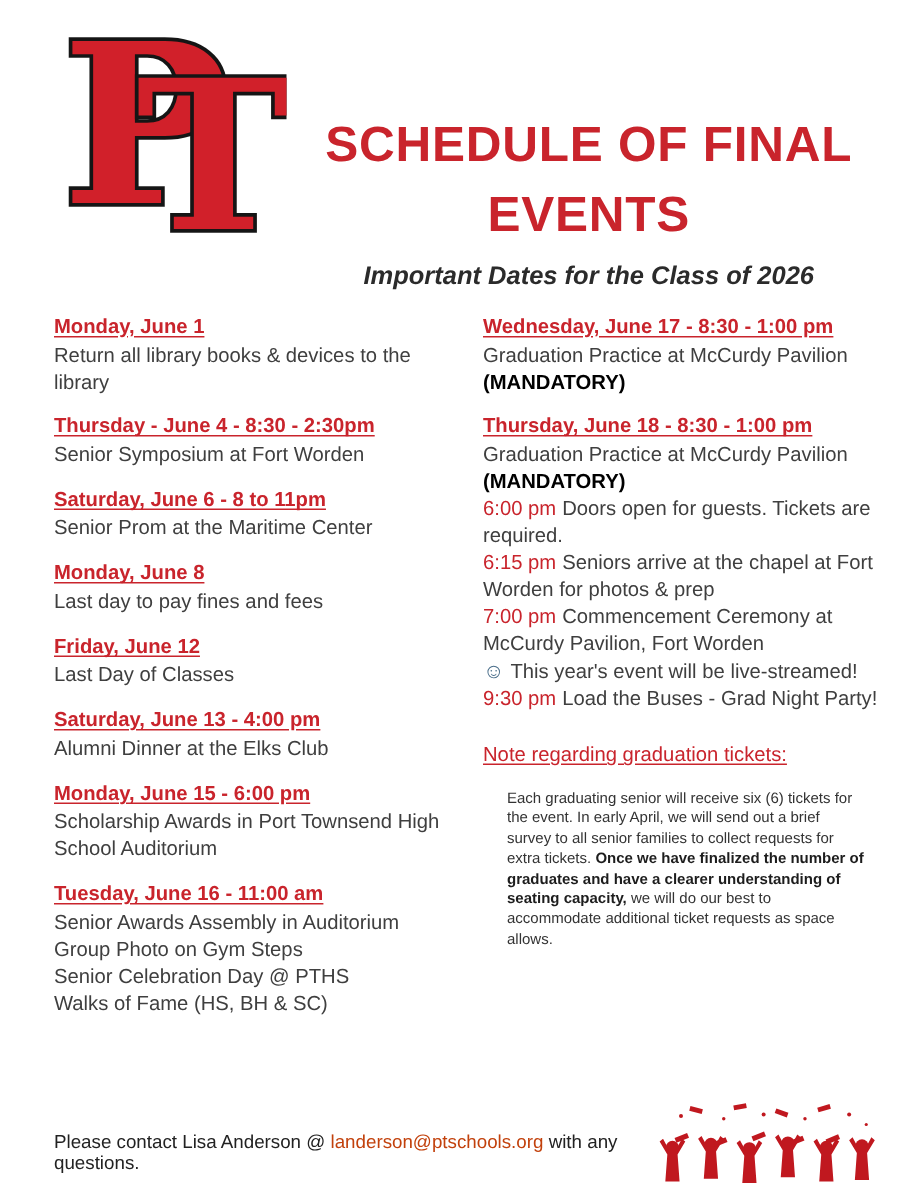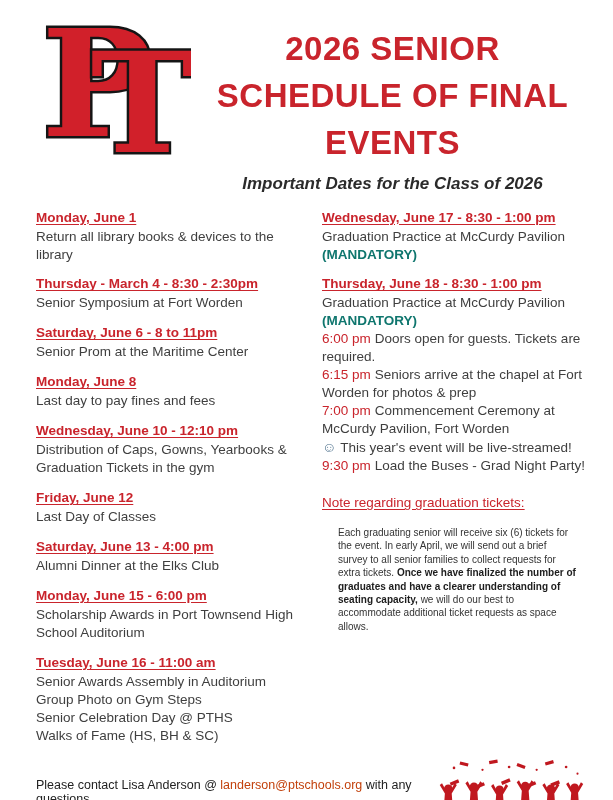--- a/index.html
+++ b/index.html
@@ -48,21 +48,21 @@
     color:var(--red);
     text-decoration:underline;
     text-underline-offset:2px;
   }
   .evt-b{
     margin:0;
     font-size:13.5px;
     line-height:1.33;
   }
   .pre{white-space:pre-line;}
-  .mand{font-weight:bold;color:#0f766e;}
+  .mand{font-weight:bold;color:#000000;}
   .time{color:var(--red);margin-right:4px;}
   .smiley{color:#4a6e8a;font-size:14px;margin-right:4px;}
   
   .note{margin-top:20px;}
   .note-h{
     margin:0 0 4px 0;
     font-size:13.5px;font-weight:normal;color:var(--red);
     text-decoration:underline;text-underline-offset:2px;
   }
   .note-b{margin:16px;font-size:10px;line-height:1.34;color:#333;}
@@ -84,50 +84,46 @@
 
   <header class="hdr">
     <div class="logo-box">
       <svg width="155" height="158" viewBox="0 0 150 160" aria-hidden="true">
         <text x="2" y="115" font-family="DejaVu Serif, serif" font-size="150" font-weight="bold" fill="#d1202a" stroke="#151515" stroke-width="5" paint-order="stroke">P</text>
         <text x="52" y="132" font-family="DejaVu Serif, serif" font-size="140" font-weight="bold" fill="#d1202a" stroke="#151515" stroke-width="5" paint-order="stroke">T</text>
       </svg>
     </div>
     <div class="title-wrap">
       <h1 class="title">
-        <span>2026 SENIOR</span><br>
+        <br>
         <span>SCHEDULE OF FINAL</span><br>
         <span>EVENTS</span>
       </h1>
       <div class="subtitle">Important Dates for the Class of 2026</div>
     </div>
   </header>
 
   <main class="cols">
 
     <section class="col">
       <div class="event">
         <h3 class="evt-h">Monday, June 1</h3>
         <p class="evt-b">Return all library books &amp; devices to the library</p>
       </div>
       <div class="event">
-        <h3 class="evt-h">Thursday - March 4 - 8:30 - 2:30pm</h3>
+        <h3 class="evt-h">Thursday - June 4 - 8:30 - 2:30pm</h3>
         <p class="evt-b">Senior Symposium at Fort Worden</p>
       </div>
       <div class="event">
         <h3 class="evt-h">Saturday, June 6 - 8 to 11pm</h3>
         <p class="evt-b">Senior Prom at the Maritime Center</p>
       </div>
       <div class="event">
         <h3 class="evt-h">Monday, June 8</h3>
         <p class="evt-b">Last day to pay fines and fees</p>
-      </div>
-      <div class="event">
-        <h3 class="evt-h">Wednesday, June 10 - 12:10 pm</h3>
-        <p class="evt-b">Distribution of Caps, Gowns, Yearbooks &amp; Graduation Tickets in the gym</p>
       </div>
       <div class="event">
         <h3 class="evt-h">Friday, June 12</h3>
         <p class="evt-b">Last Day of Classes</p>
       </div>
       <div class="event">
         <h3 class="evt-h">Saturday, June 13 - 4:00 pm</h3>
         <p class="evt-b">Alumni Dinner at the Elks Club</p>
       </div>
       <div class="event">

